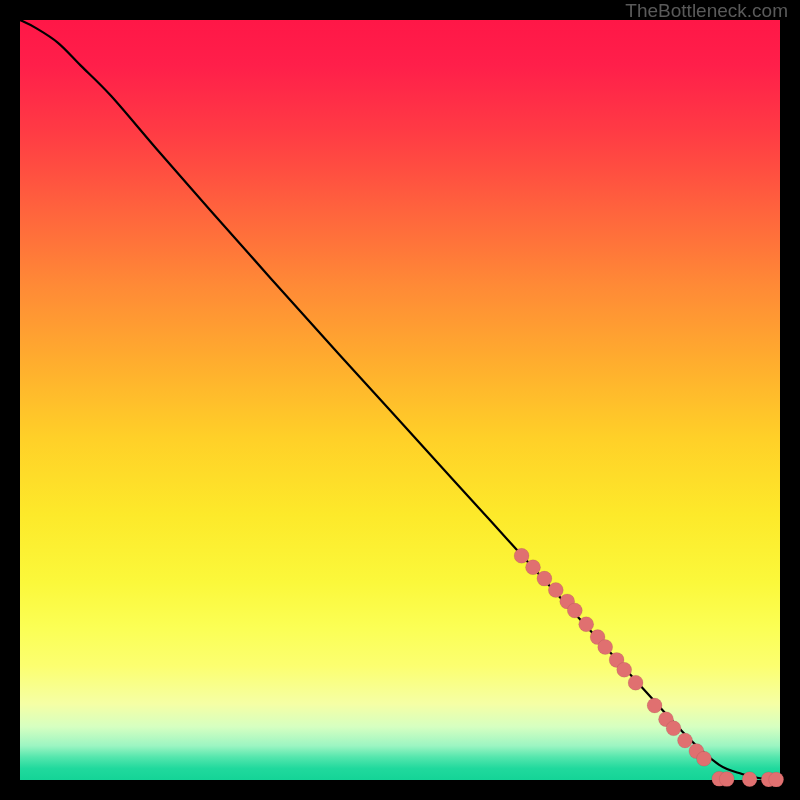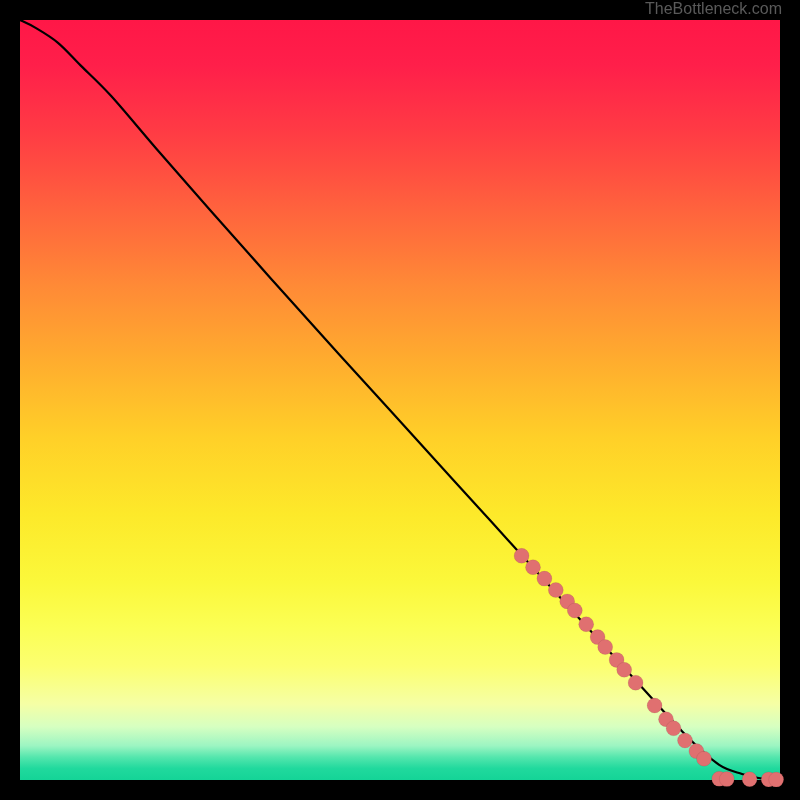--- a/index.html
+++ b/index.html
@@ -36,23 +36,23 @@
       #d6ffc1 93%,
       #9cf5c2 95.5%,
       #54e6ad 97%,
       #20d99d 98.5%,
       #14d497 100%
     );
   }
   .watermark {
     position: absolute;
     top: 0px;
-    right: 18px;
+    right: 12px;
     font-family: Arial, Helvetica, sans-serif;
-    font-size: 16px;
+    font-size: 19px;
     font-weight: 400;
     color: #5a5a5a;
     letter-spacing: 0px;
     user-select: none;
   }
   svg.overlay {
     position: absolute;
     left: 0; top: 0;
     width: 760px; height: 760px;
     overflow: visible;

